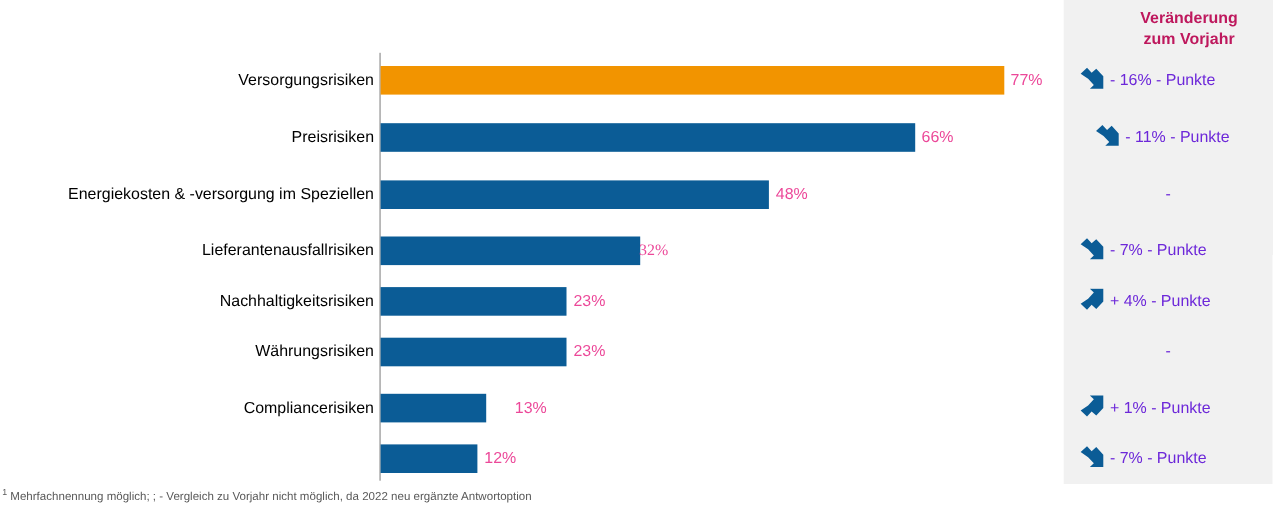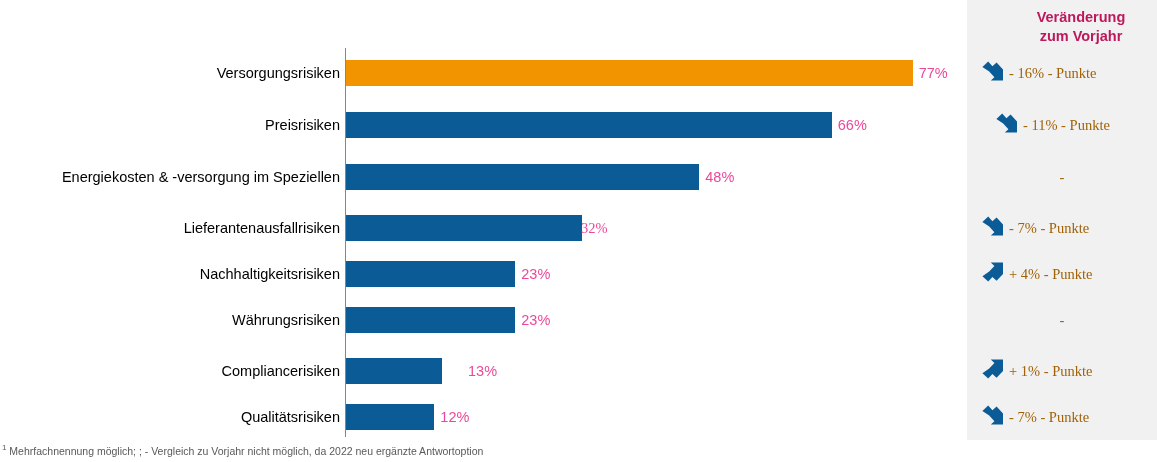--- a/index.html
+++ b/index.html
@@ -50,23 +50,22 @@
     height: 26px;
     margin-left: 8px;
     flex: 0 0 34px;
     display: flex;
     align-items: center;
     justify-content: center;
   }
   .delta-arrow svg { display: block; }
   .delta-text {
     font-size: 14.5px;
-    color: #a16207;
-    white-space: nowrap;
-    font-family: Liberation Serif, serif;
+    color: #6d28d9;
+    white-space: nowrap;
   }
   .delta-row.none {
     justify-content: center;
   }
   .delta-row.none .delta-text {
     width: 190px;
     text-align: center;
     margin-left: 0;
   }
 
@@ -172,21 +171,20 @@
         <div class="cat-label">Währungsrisiken</div>
         <div class="bar" style="width: 169.28px;"></div>
         <div class="bar-value" style="left: 521.28px;">23%</div>
       </div>
       <div class="bar-row" style="top: 358px;">
         <div class="cat-label">Compliancerisiken</div>
         <div class="bar" style="width: 95.68px;"></div>
         <div class="bar-value" style="left: 468px;">13%</div>
       </div>
       <div class="bar-row" style="top: 404px;">
-        <div class="cat-label">Qualitätsrisiken</div>
         <div class="bar" style="width: 88.32px;"></div>
         <div class="bar-value" style="left: 440.32px;">12%</div>
       </div>
     </div>
 </div>
 
 <div id="delta-panel">
   <div id="delta-panel-title">
     <span>Veränderung</span><br>
     <span>zum Vorjahr</span>

